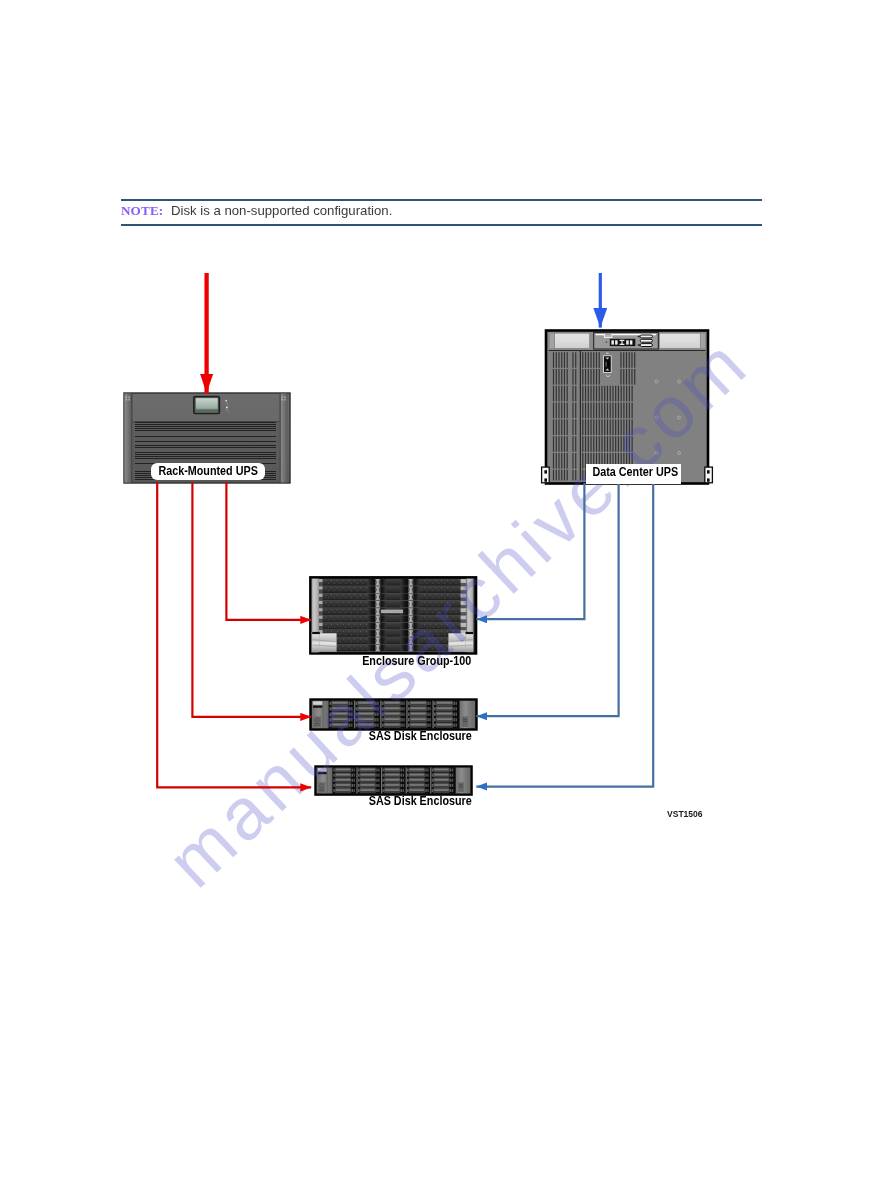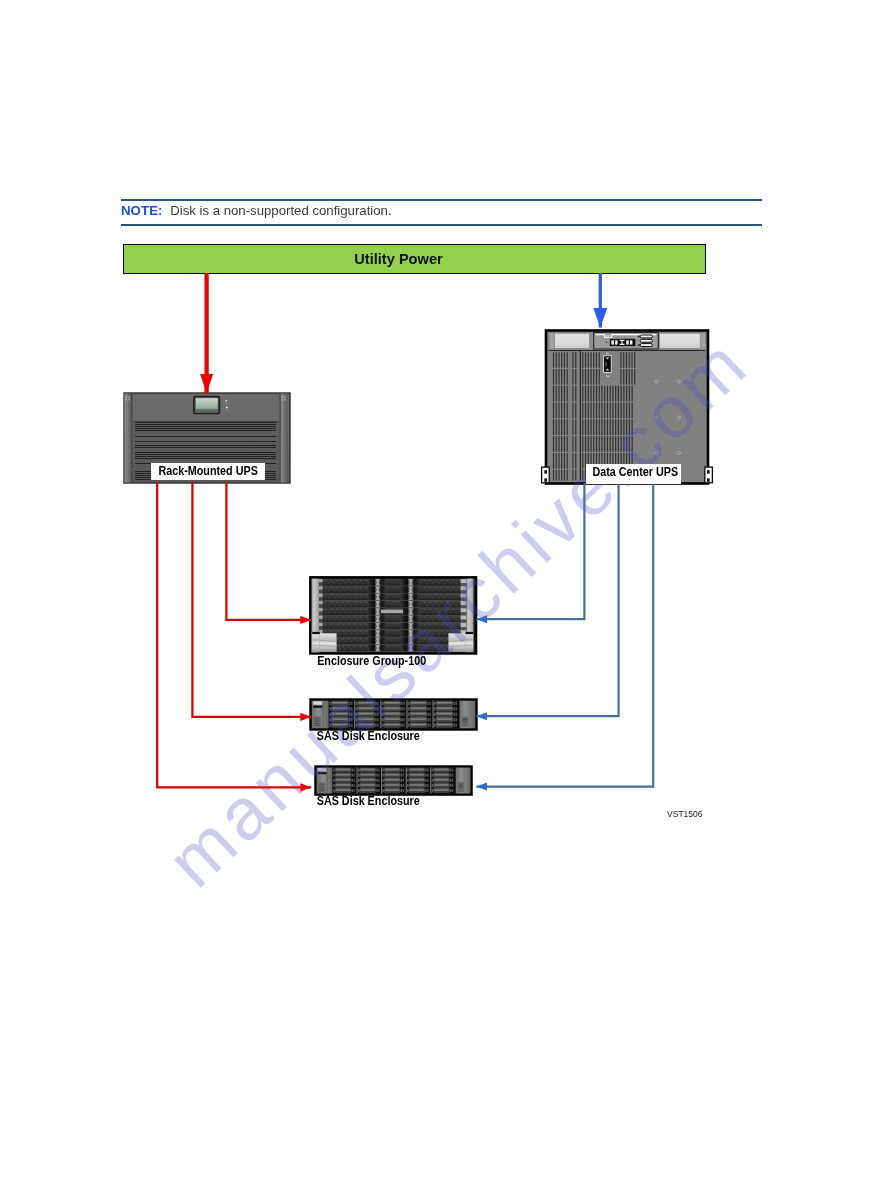--- a/index.html
+++ b/index.html
@@ -3,53 +3,50 @@
 <meta charset="utf-8">
 <title>Diagram</title>
 <style>
   html,body{margin:0;padding:0;}
   body{width:892px;height:1188px;background:#ffffff;font-family:"Liberation Sans",sans-serif;overflow:hidden;position:relative;}
   #page{position:absolute;left:0;top:0;width:892px;height:1188px;}
   .note-rule{position:absolute;background:#2c5579;height:2px;}
   #note-rule-top{left:121px;top:199px;width:641px;}
   #note-rule-bottom{left:121px;top:224px;width:641px;}
   #note-text{position:absolute;left:121px;top:203px;font-size:13.2px;line-height:16px;white-space:nowrap;color:#3a3a3a;}
-  #note-text .lbl{color:#1d4ed8;font-weight:bold;letter-spacing:0.1px;}
+  #note-text .lbl{color:#8b5cf6;font-weight:bold;letter-spacing:0.1px;font-family:Liberation Serif, serif;}
   #note-text .bdy{margin-left:4px;}
   #utility{position:absolute;left:123px;top:244px;width:583px;height:30px;background:#92D050;border:1.6px solid #000;box-sizing:border-box;
            display:flex;align-items:center;justify-content:center;}
   #utility span{font-size:14.6px;font-weight:bold;color:#111;display:inline-block;position:relative;left:-16px;}
   svg#wires{position:absolute;left:0;top:0;width:892px;height:1188px;z-index:2;}
   .dev{position:absolute;}
-  .caption{position:absolute;z-index:3;font-size:12.4px;font-weight:bold;color:#000;white-space:nowrap;text-align:left;line-height:13px;}
+  .caption{position:absolute;z-index:3;font-size:12.4px;font-weight:bold;color:#000;white-space:nowrap;text-align:right;line-height:13px;}
   .caption>span{display:inline-block;transform:scaleX(0.87);}
   .inlabel{position:absolute;z-index:3;background:#fff;font-size:12.4px;font-weight:bold;color:#000;white-space:nowrap;line-height:17px;text-align:center;}
   .inlabel>span{display:inline-block;transform:scaleX(0.87);}
-  #vst{position:absolute;left:666.7px;top:808px;font-size:9.4px;font-weight:normal;color:#1a1a1a;}
+  #vst{position:absolute;left:666.7px;top:808px;font-size:9.4px;font-weight:bold;color:#1a1a1a;}
   #vst>span{display:inline-block;transform:scaleX(0.91);transform-origin:0 50%;}
   #wm{position:absolute;left:0;top:0;width:892px;height:1188px;pointer-events:none;overflow:hidden;z-index:1;}
   #wm-text{position:absolute;left:180px;top:873px;font-family:"Liberation Sans",sans-serif;font-size:73px;
            color:rgba(73,73,200,0.275);white-space:nowrap;transform:rotate(-43.2deg);transform-origin:0 0;
            letter-spacing:5.2px;line-height:0;}
 </style>
 </head>
 <body>
 
 <div id="page">
 
   <div class="note-rule" id="note-rule-top"></div>
   <div id="note-text">
     <span class="lbl">NOTE:</span>
     <span class="bdy">Disk is a non-supported configuration.</span>
   </div>
   <div class="note-rule" id="note-rule-bottom"></div>
 
-  <div id="utility">
-    <span>Utility Power</span>
-  </div>
 
   <div id="wm">
     <div id="wm-text">manualsarchive.com</div>
   </div>
 
   <svg class="dev" id="rackups" style="left:122px;top:391px;" width="170" height="94" viewBox="0 0 170 94">
     <defs>
       <linearGradient id="rmBody" x1="0" y1="0" x2="0" y2="1">
         <stop offset="0" stop-color="#6c6c6c"></stop>
           <stop offset="0.5" stop-color="#676767"></stop>
@@ -115,21 +112,21 @@
         <rect x="13.4" y="66.9" width="141" height="0.95" fill="#222"></rect>
         <rect x="13.4" y="72.4" width="141" height="0.95" fill="#222"></rect>
         <rect x="13.4" y="78.5" width="141" height="0.95" fill="#222"></rect>
         <rect x="13.4" y="80.3" width="141" height="0.95" fill="#222"></rect>
         <rect x="13.4" y="82.2" width="141" height="0.95" fill="#222"></rect>
         <rect x="13.4" y="84.2" width="141" height="0.95" fill="#222"></rect>
         <rect x="13.4" y="86" width="141" height="0.95" fill="#222"></rect>
         <rect x="13.4" y="87.9" width="141" height="0.95" fill="#222"></rect>
       </g>
   </svg>
-  <div class="inlabel" id="rackups-label" style="left:151px;top:463px;width:114px;height:17px;"><span>Rack-Mounted UPS</span></div>
+  <div class="inlabel" id="rackups-label" style="left:151px;top:463px;width:114px;height:17px;border-radius:6px;"><span>Rack-Mounted UPS</span></div>
 
   <svg class="dev" id="dcups" style="left:539px;top:329px;overflow:visible;" width="176" height="156" viewBox="-6 0 176 156">
     <defs>
       <linearGradient id="dcPanel" x1="0" y1="0" x2="0" y2="1">
         <stop offset="0" stop-color="#e2e2e2"></stop>
           <stop offset="0.5" stop-color="#dcdcdc"></stop>
           <stop offset="1" stop-color="#cfcfcf"></stop>
       </linearGradient>
     </defs>
     <rect x="1" y="1.5" width="162" height="153" fill="#818181" stroke="#000" stroke-width="2.6"></rect>

